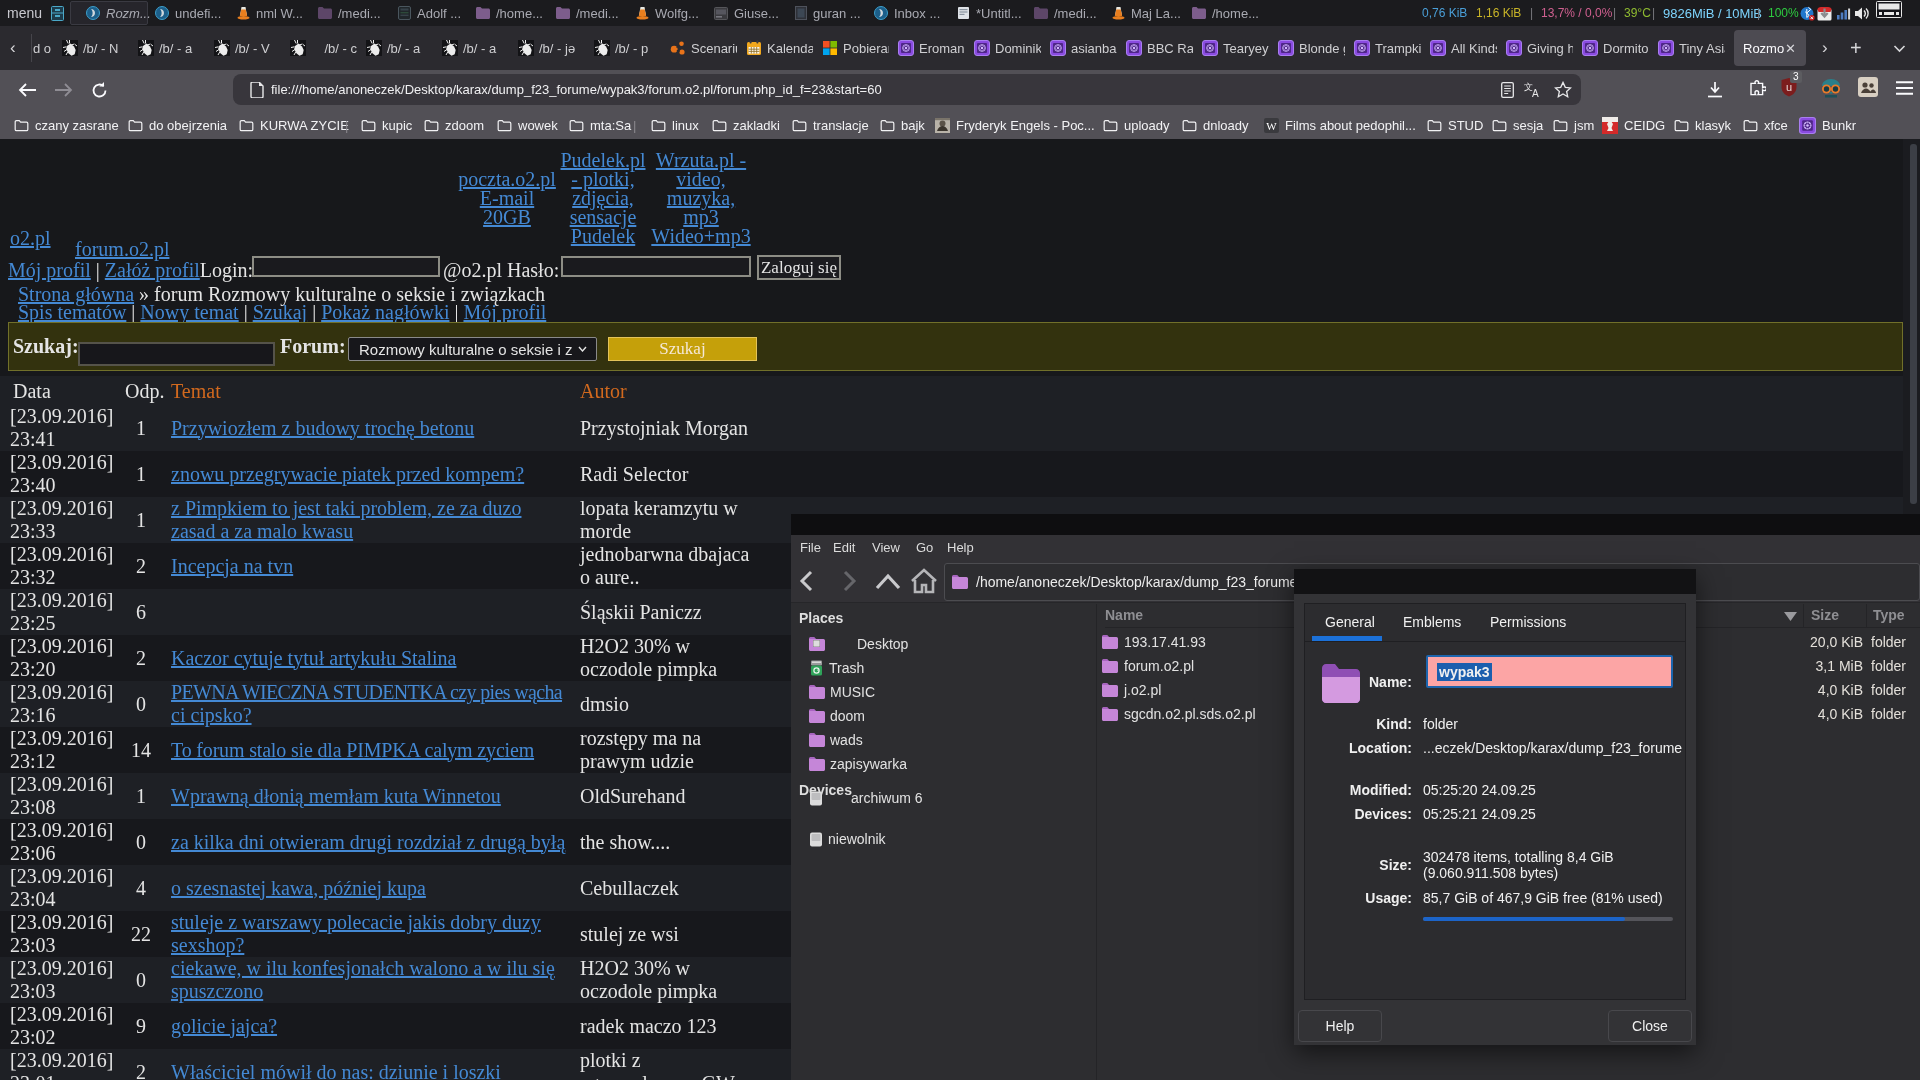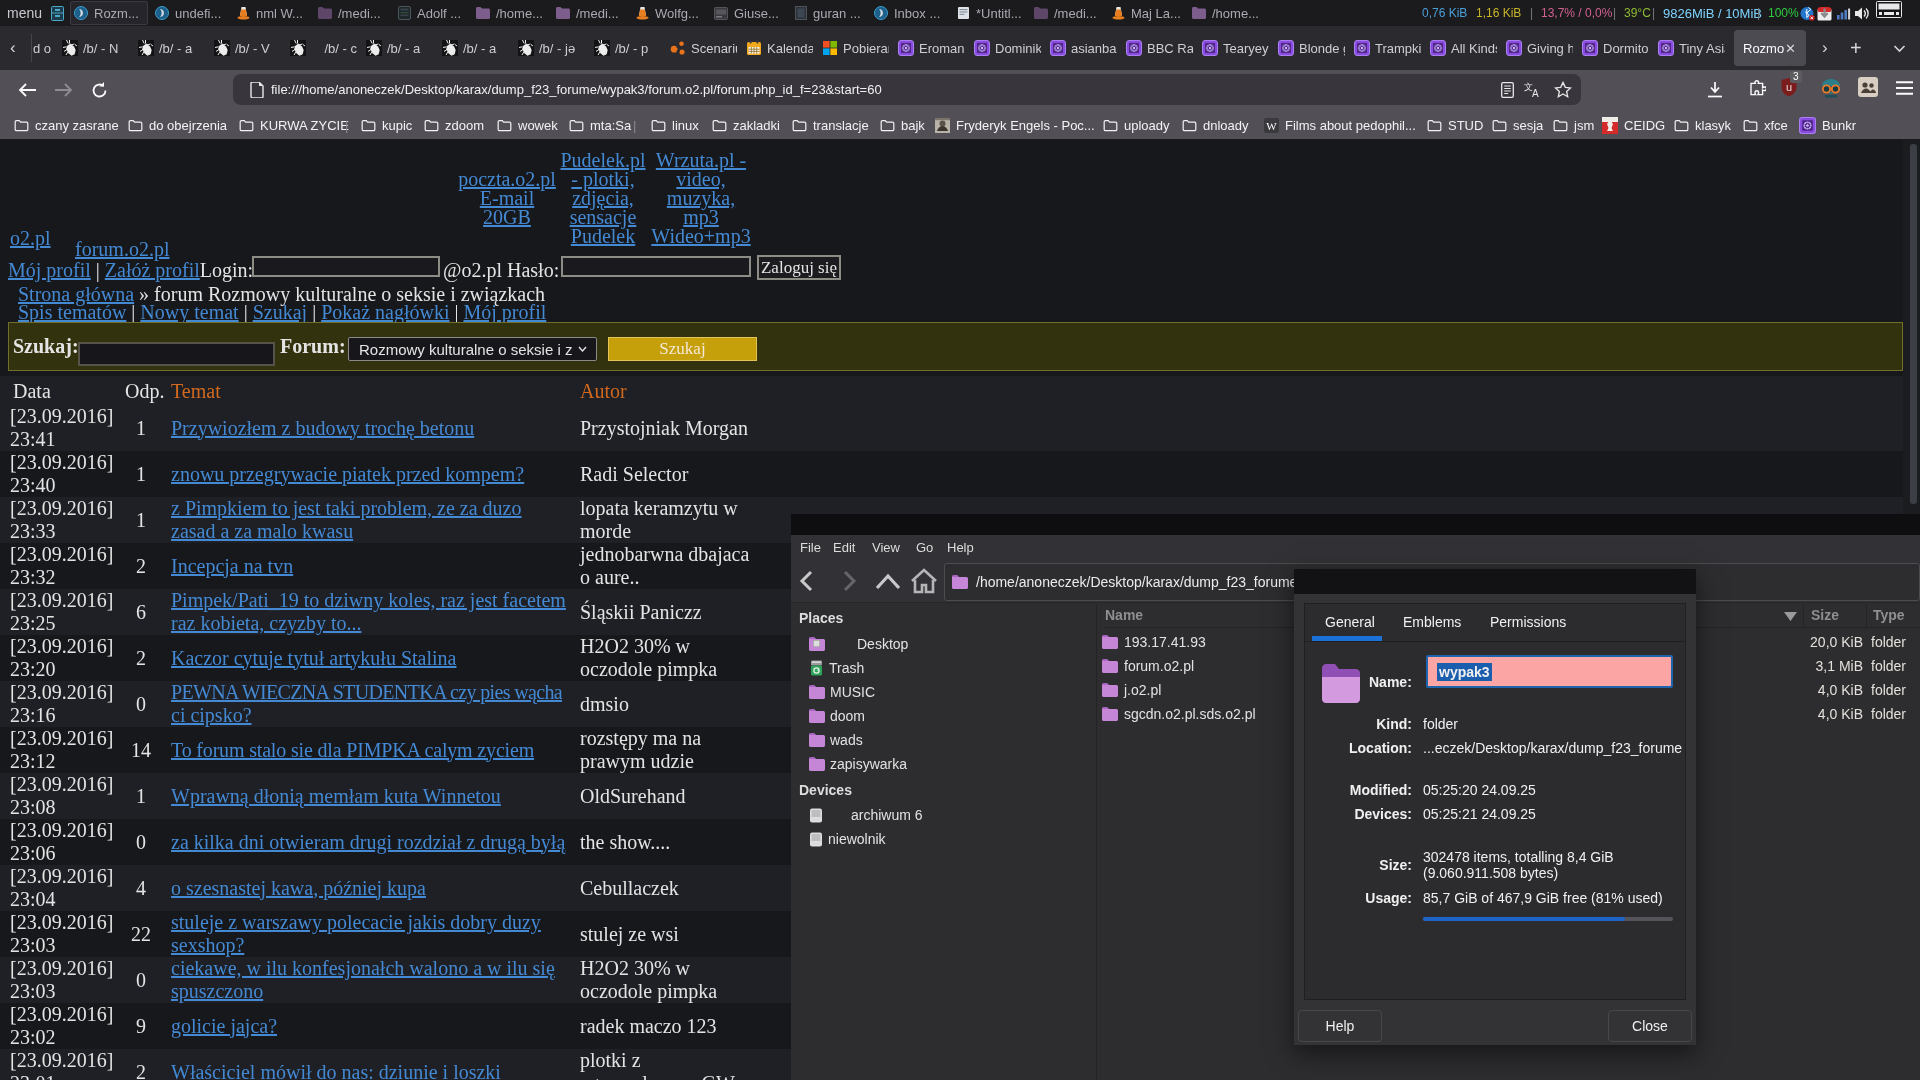--- a/index.html
+++ b/index.html
@@ -65,21 +65,21 @@
     <div style="position:absolute;left:70px;top:1px;width:78px;height:24px;background:#26252b;border:1px solid #3a3a42;border-radius:2px;"></div>
 <div class="ti menu" style="left:7px;">menu</div>
 <div class="ti" style="left:51px;">
       <svg width="13" height="15" viewBox="0 0 13 15">
         <rect x="0.5" y="0.5" width="12" height="14" rx="1" fill="#1d3b4a" stroke="#4aa8c8"></rect>
         <rect x="4" y="3" width="5" height="2" fill="#4aa8c8"></rect>
         <rect x="4" y="9" width="5" height="2" fill="#4aa8c8"></rect>
         <line x1="1" y1="7" x2="12" y2="7" stroke="#4aa8c8"></line>
       </svg>
     </div>
-<div class="ti" style="left:74px;">
+<div class="ti" style="left:86px;font-style:italic;">
       <svg width="14" height="14" viewBox="0 0 14 14">
         <circle cx="7" cy="7" r="6.5" fill="#1c5f8a" stroke="#3d9ec9"></circle>
         <path d="M5 3c2 0 4 1.6 4 4s-2 4-4 4c1-1 1.6-2.3 1.6-4S6 4 5 3z" fill="#cfd8dd"></path>
       </svg>
       <span>Rozm...</span>
     </div>
 <div class="ti" style="left:155px;">
       <svg width="14" height="14" viewBox="0 0 14 14">
         <circle cx="7" cy="7" r="6.5" fill="#1c5f8a" stroke="#3d9ec9"></circle>
         <path d="M5 3c2 0 4 1.6 4 4s-2 4-4 4c1-1 1.6-2.3 1.6-4S6 4 5 3z" fill="#cfd8dd"></path>
@@ -735,24 +735,20 @@
         <span>jednobarwna dbajaca</span>
         <span>o aure..</span>
       </div>
     </div>
 <div class="trow light" style="top:450px;height:46px;">
       <div class="c-date">
         <span>[23.09.2016]</span>
         <span>23:25</span>
       </div>
       <div class="c-odp">6</div>
-      <div class="c-tem">
-        <a>Pimpek/Pati_19 to dziwny koles, raz jest facetem</a>
-        <a>raz kobieta, czyzby to...</a>
-      </div>
       <div class="c-aut">Śląskii Paniczz</div>
     </div>
 <div class="trow dark" style="top:496px;height:46px;">
       <div class="c-date">
         <span>[23.09.2016]</span>
         <span>23:20</span>
       </div>
       <div class="c-odp">2</div>
       <div class="c-tem">
         <a>Kaczor cytuje tytuł artykułu Stalina</a>
@@ -947,21 +943,21 @@
         </svg>
         <span>wads</span>
       </div>
 <div class="srow" style="top:148px;">
         <svg width="16" height="14">
           <use href="#pf"></use>
         </svg>
         <span>zapisywarka</span>
       </div>
 <div class="shead" style="top:174px;">Devices</div>
-<div class="srow" style="top:199px;gap:28px;">
+<div class="srow" style="top:182px;gap:28px;">
         <svg width="14" height="15" viewBox="0 0 14 15">
           <rect x="1" y="0.5" width="12" height="14" rx="2" fill="#dcdcdc"></rect>
           <rect x="2.5" y="2" width="9" height="7" rx="1" fill="#bdbdbf"></rect>
         </svg>
         <span>archiwum 6</span>
       </div>
 <div class="srow" style="top:223px;">
         <svg width="14" height="15" viewBox="0 0 14 15">
           <rect x="1" y="0.5" width="12" height="14" rx="2" fill="#dcdcdc"></rect>
           <rect x="2.5" y="2" width="9" height="7" rx="1" fill="#bdbdbf"></rect>

